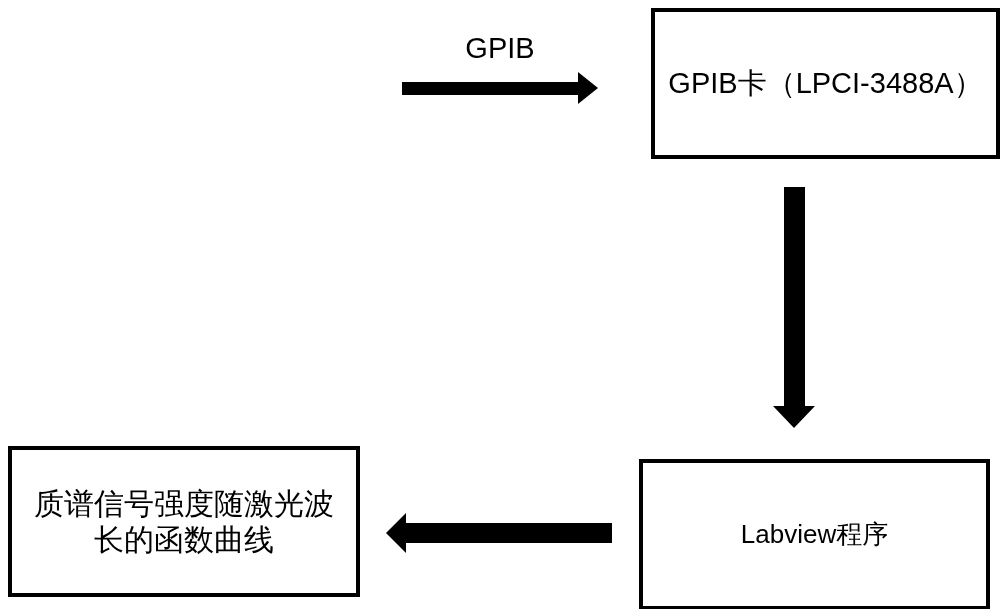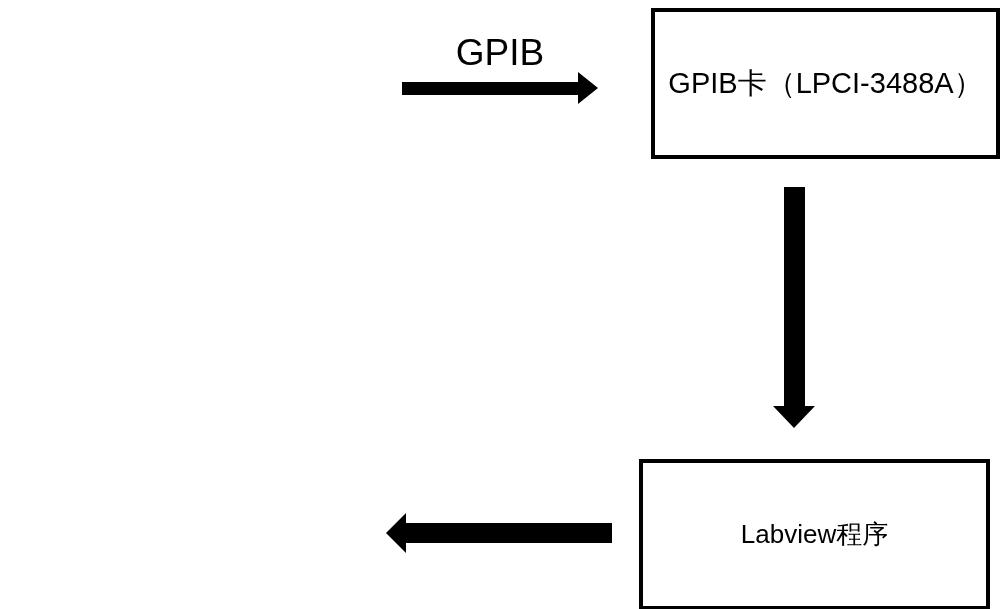--- a/index.html
+++ b/index.html
@@ -46,21 +46,21 @@
   #box-result-curve {
     left: 8px; top: 446px; width: 352px; height: 151px;
     font-size: 30px;
     line-height: 1.17;
     padding: 0 12px;
   }
   .edge-label {
     position: absolute;
     left: 402px; top: 34px; width: 196px;
     text-align: center;
-    font-size: 37px;
+    font-size: 29px;
     line-height: 1.0;
   }
   .arrow {
     position: absolute;
     display: block;
   }
   #arrow-gpib   { left: 402px; top: 70px; }
   #arrow-down   { left: 773px; top: 187px; }
   #arrow-result { left: 386px; top: 509px; }
 </style>
@@ -71,20 +71,23 @@
 
 
   <div class="fbox" id="box-gpib-card">
     <span class="box-label">GPIB卡（LPCI-3488A）</span>
   </div>
 
   <div class="fbox" id="box-labview">
     <span class="box-label">Labview程序</span>
   </div>
 
+  <div class="fbox" id="box-result-curve">
+    <span class="box-label">质谱信号强度随激光波长的函数曲线</span>
+  </div>
 
   <div class="edge-label">GPIB</div>
 
   <svg class="arrow" id="arrow-gpib" width="196" height="36" viewBox="0 0 196 36">
     <polygon points="0,12 176,12 176,2 196,18 176,34 176,25 0,25" fill="#000000"></polygon>
   </svg>
 
   <svg class="arrow" id="arrow-down" width="42" height="241" viewBox="0 0 42 241">
     <polygon points="11,0 32,0 32,219 42,219 21,241 0,219 11,219" fill="#000000"></polygon>
   </svg>

